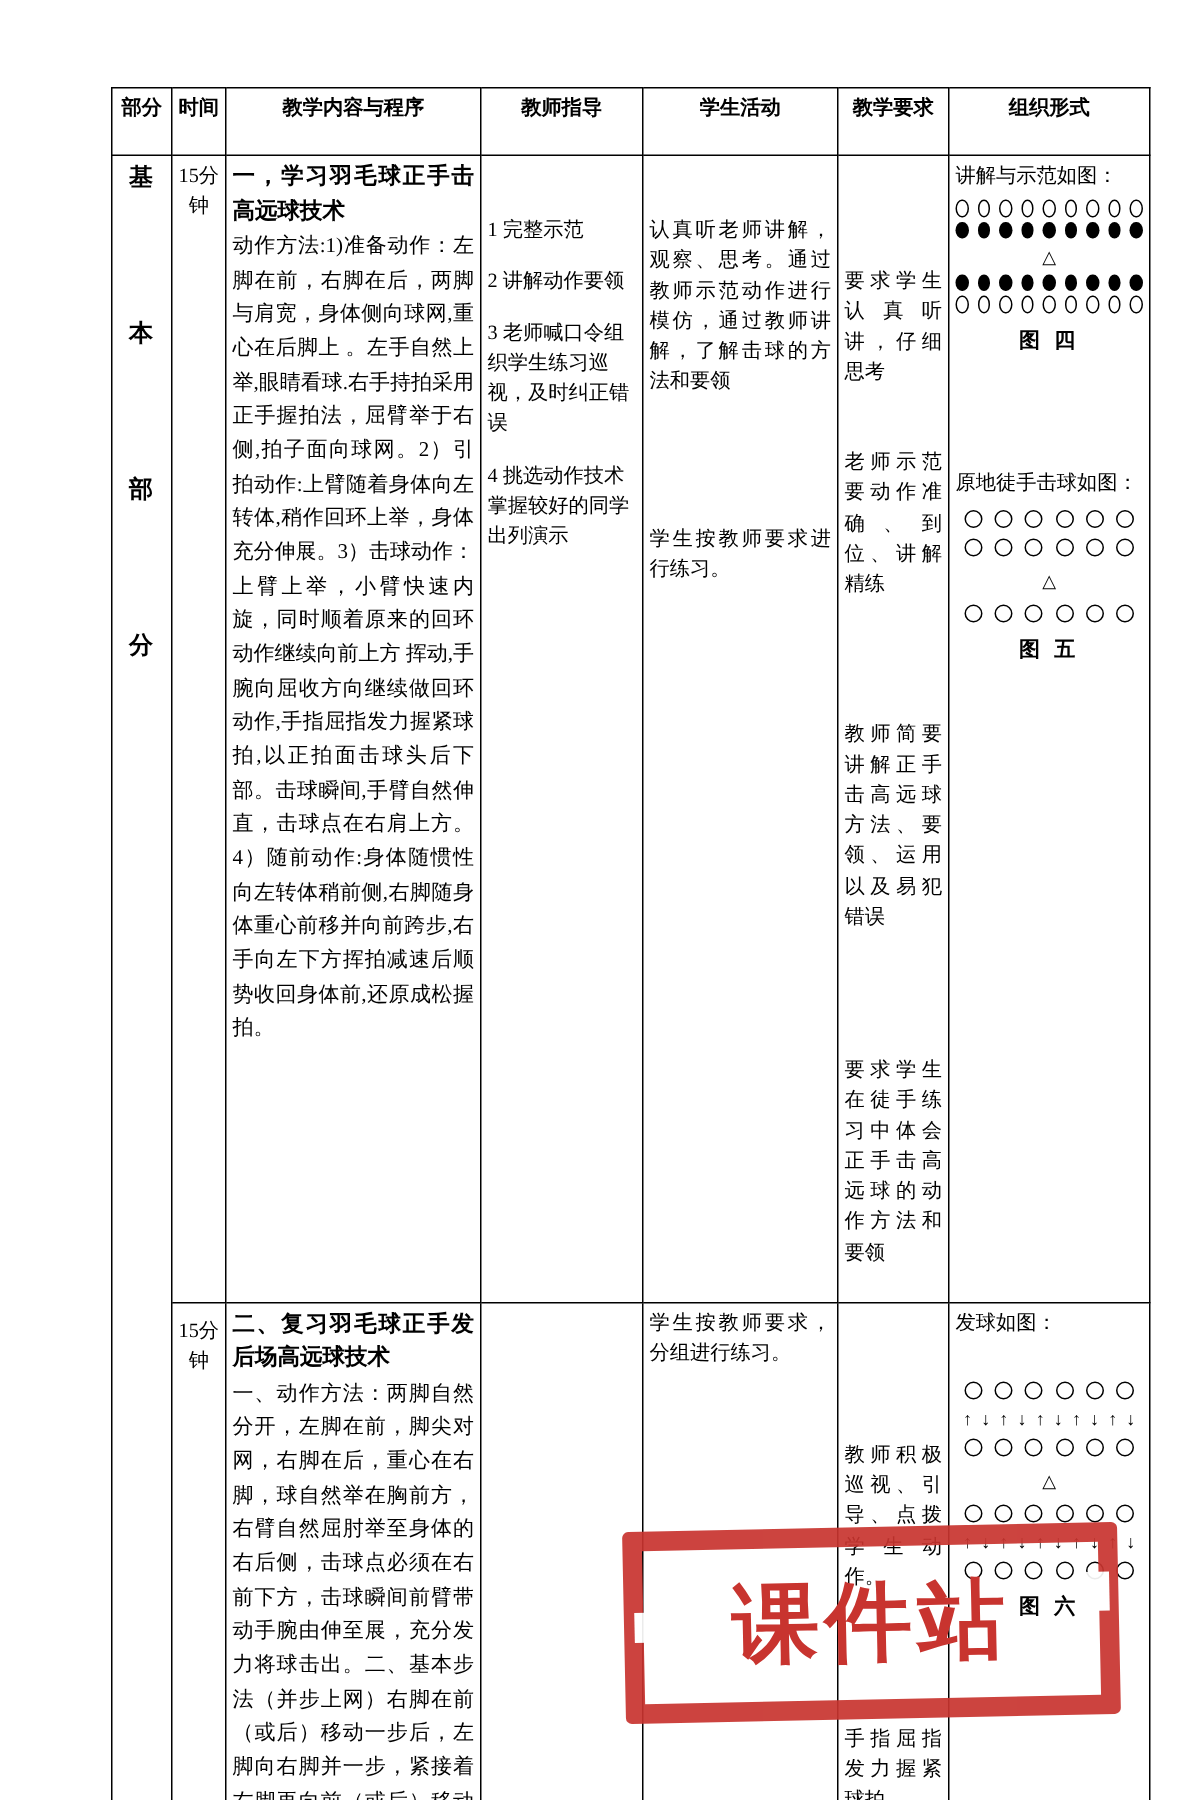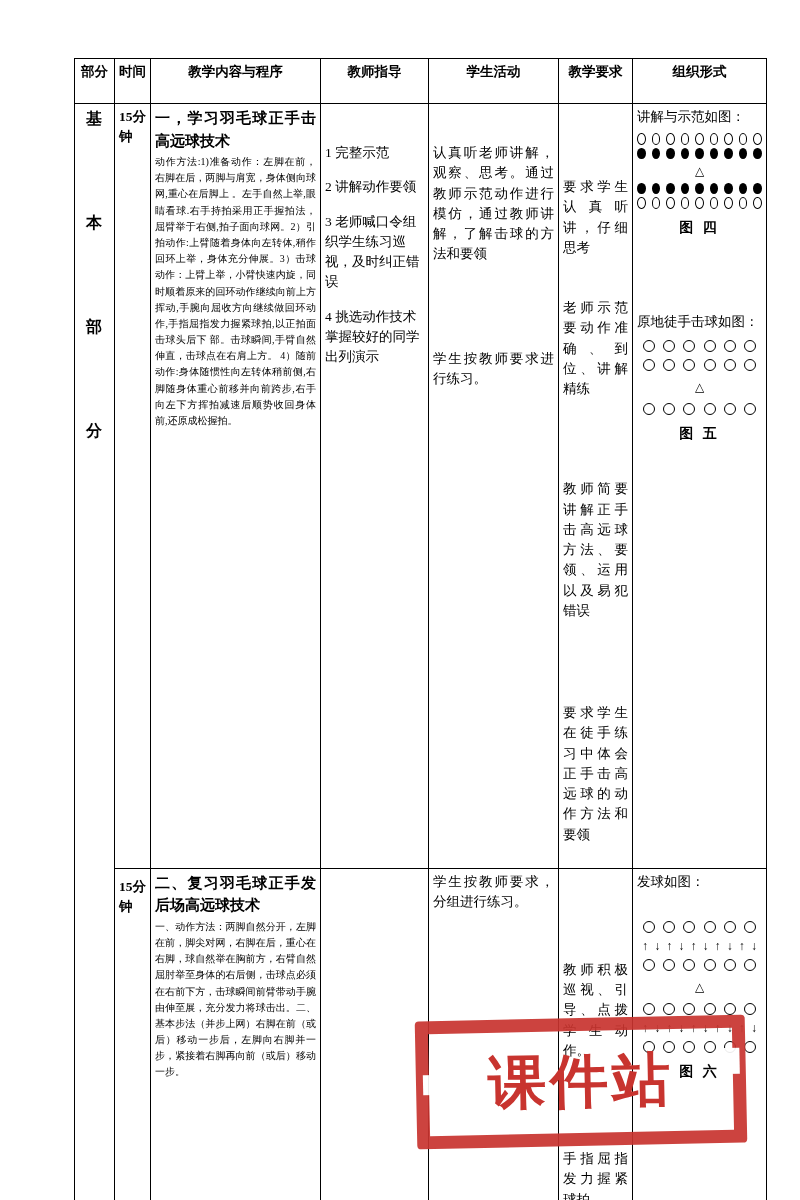--- a/index.html
+++ b/index.html
@@ -62,40 +62,40 @@
     height: 100%;
     display: flex;
     flex-direction: column;
     align-items: center;
     justify-content: center;
     gap: 80px;
     font-weight: bold;
     font-size: 16px;
   }
   .time-cell {
-    text-align: left;
+    text-align: center;
     font-size: 14px;
-    font-weight: bold;
+    font-weight: normal;
     line-height: 1.35;
     padding-top: 120px;
   }
   .time-cell.second {
     padding-top: 8px;
   }
   .content-cell {
     text-align: justify;
     text-justify: inter-ideograph;
   }
   .content-title {
     font-weight: bold;
     font-size: 15px;
     margin-bottom: 2px;
   }
   .content-body {
-    font-size: 10px;
+    font-size: 14px;
     line-height: 1.62;
   }
   .teach-cell { font-size: 13.5px; line-height: 1.7; }
   .teach-item { margin-bottom: 14px; }
   .stu-cell { font-size: 13.5px; line-height: 1.7; text-align: justify; }
   .stu-item { margin-bottom: 44px; }
   .req-cell { font-size: 13.5px; line-height: 1.7; text-align: justify; }
   .req-item { margin-bottom: 20px; margin-top: 40px; }
   .org-cell { font-size: 13.5px; line-height: 1.6; }
   .org-title { margin-bottom: 6px; }

